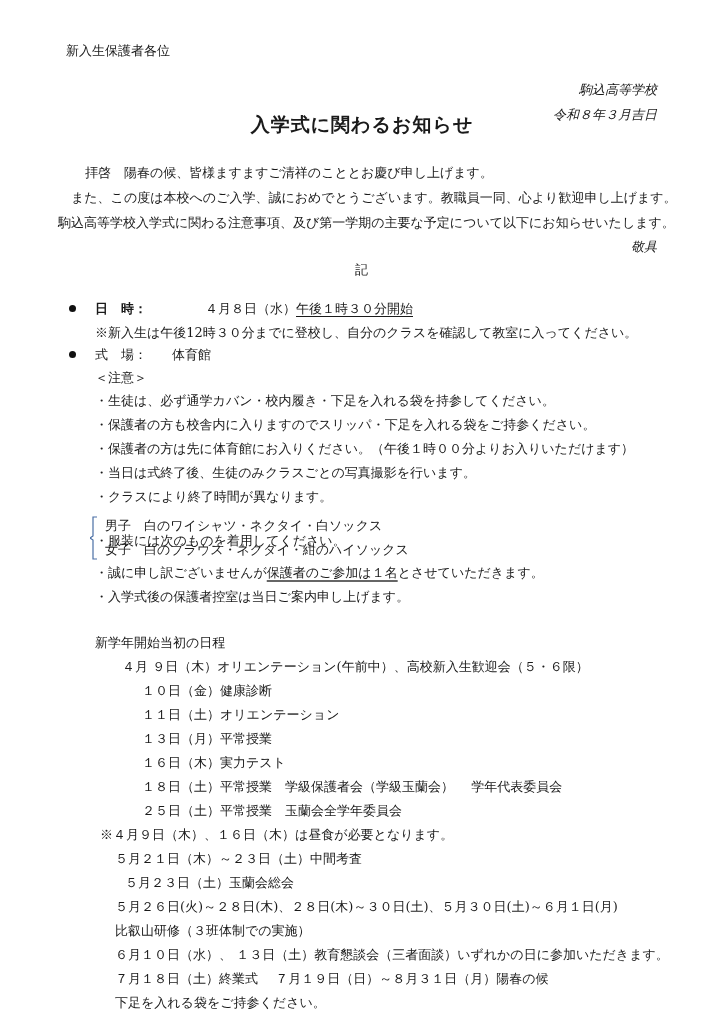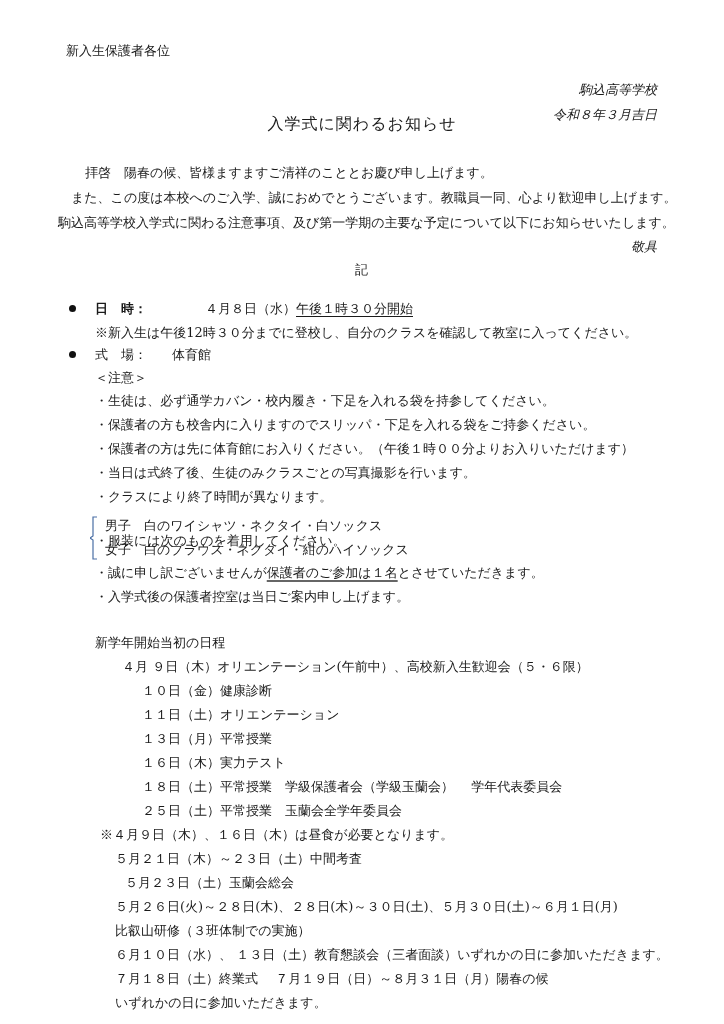--- a/index.html
+++ b/index.html
@@ -13,22 +13,22 @@
       position: relative;
       overflow: hidden;
       font-family: "DejaVu Serif", "Liberation Serif", serif;
       color: #1a1a1a;
       font-size: 13px;
       line-height: 1;
     }
     .abs { position: absolute; white-space: nowrap; }
     .right { text-align: right; font-style: italic; }
     .title {
-      font-size: 16px;
-      font-weight: normal;
+      font-size: 19px;
+      font-weight: bold;
       letter-spacing: 1px;
     }
     .u { text-decoration: underline; text-underline-offset: 3px; }
     .u-gray { text-decoration: underline; text-decoration-color: #666; text-underline-offset: 3px; text-decoration-thickness: 2px; margin-top: 24px; }
     .bullet {
       position: absolute;
       width: 7px; height: 7px;
       border-radius: 50%;
       background: #111;
     }
@@ -93,14 +93,14 @@
 <div class="abs" style="left:142px; top:780px;">１８日（土）平常授業　学級保護者会（学級玉蘭会）　 学年代表委員会</div>
 <div class="abs" style="left:142px; top:804px;">２５日（土）平常授業　玉蘭会全学年委員会</div>
 <div class="abs" style="left:100px; top:828px;">※４月９日（木）、１６日（木）は昼食が必要となります。</div>
 
 <div class="abs" style="left:115px; top:852px;">５月２１日（木）～２３日（土）中間考査</div>
 <div class="abs" style="left:125px; top:876px;">５月２３日（土）玉蘭会総会</div>
 <div class="abs" style="left:115px; top:900px;">５月２６日(火)～２８日(木)、２８日(木)～３０日(土)、５月３０日(土)～６月１日(月)</div>
 <div class="abs" style="left:115px; top:924px;">比叡山研修（３班体制での実施）</div>
 <div class="abs" style="left:115px; top:948px;">６月１０日（水）、 １３日（土）教育懇談会（三者面談）いずれかの日に参加いただきます。</div>
 <div class="abs" style="left:115px; top:972px;">７月１８日（土）終業式　 ７月１９日（日）～８月３１日（月）陽春の候</div>
-<div class="abs" style="left:115px; top:996px;">いずれかの日に参加いただきます。</div>
+<div class="abs" style="left:115px; top:996px;">下足を入れる袋をご持参ください。</div>
 <div class="abs right" style="right:67px; top:1010px;margin-top:45px;">以上</div>
 
 </body></html>

